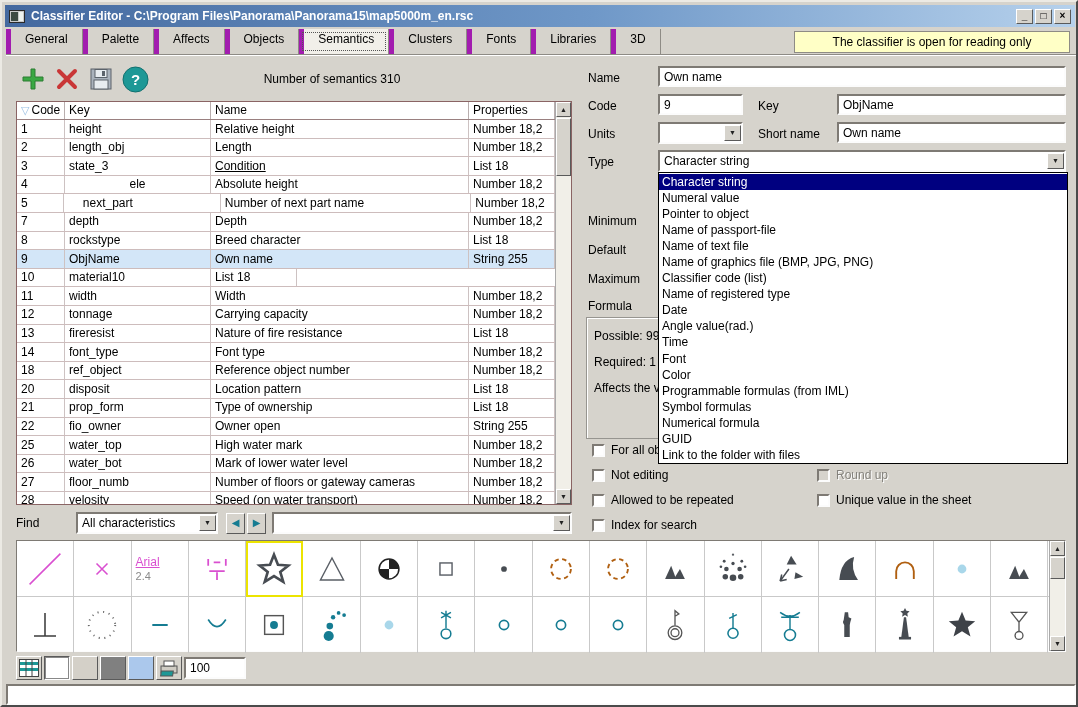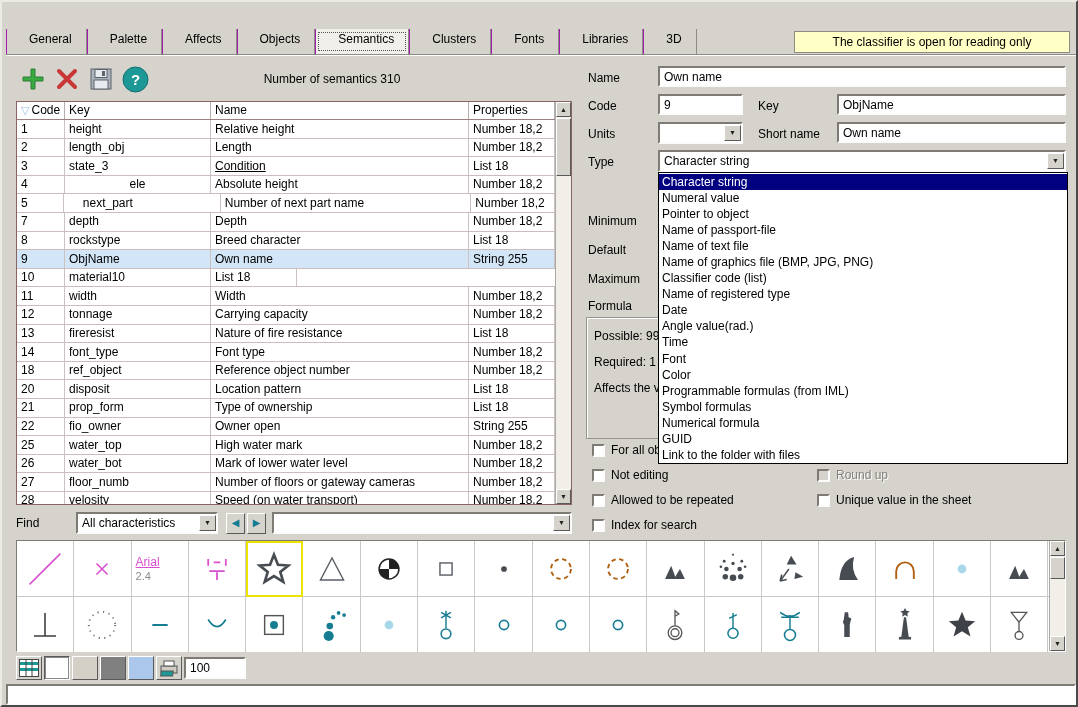--- a/index.html
+++ b/index.html
@@ -9,21 +9,21 @@
   
   .titlebar{position:absolute;left:3px;top:3px;width:1070px;height:22px;
     background:linear-gradient(90deg,#44699f 0%,#6f98c8 55%,#b6d1ec 100%);
     display:flex;align-items:center;padding:0 4px;color:#fff;font-weight:bold;}
   .titlebar .ttl{flex:1;white-space:nowrap;overflow:hidden;margin-left:6px;font-size:12px;}
   .winbtn{width:17px;height:15px;margin-left:2px;background:#d6d3cc;border:1px solid;
     border-color:#fff #5a5a5a #5a5a5a #fff;font-size:10px;line-height:12px;text-align:center;
     color:#000;font-weight:bold;display:inline-block;}
   
   .tabbar{position:absolute;left:4px;top:27px;width:1070px;height:25px;display:flex;align-items:stretch;}
-  .tab{padding:3px 14px 0 22px;border-right:1px solid #8e8b85;border-left:1px solid #a21caf;
+  .tab{padding:3px 14px 0 14px;border-right:1px solid #8e8b85;border-left:5px solid #a21caf;
     text-align:center;cursor:default;}
   .tab.active{background:#f1efe9;outline:1px dotted #555;outline-offset:-4px;}
   .notice{position:absolute;right:6px;top:1px;width:276px;height:22px;background:#ffffc6;
     border:1px solid #8e8b85;text-align:center;line-height:20px;}
   .hline{position:absolute;left:4px;top:52px;width:1070px;height:2px;border-top:1px solid #8e8b85;border-bottom:1px solid #fff;}
   
   .ltool{position:absolute;left:14px;top:58px;width:556px;height:38px;display:flex;align-items:center;}
   .tbtn{width:34px;height:32px;display:flex;align-items:center;justify-content:center;}
   .count-label{flex:1;text-align:center;padding-right:60px;}
   
@@ -81,20 +81,33 @@
   .scaleinput{width:62px;height:22px;background:#fff;border:2px solid;border-color:#7e7a74 #fcfcfc #fcfcfc #7e7a74;
     padding:0 4px;font:12px "Liberation Sans","DejaVu Sans",sans-serif;}
   .statusbar{position:absolute;left:4px;top:682px;width:1070px;height:21px;background:#fff;
     border:2px solid;border-color:#7e7a74 #fcfcfc #fcfcfc #7e7a74;}
 </style>
 </head>
 <body>
 
 <div class="screen">
 
+  <div class="titlebar">
+    <span style="display:inline-block;width:16px;height:13px;">
+      <svg width="16" height="13" viewBox="0 0 16 13">
+          <rect x="0.5" y="0.5" width="15" height="12" fill="#c9c9c9" stroke="#2a2a2a"></rect>
+          <rect x="2" y="2" width="7" height="9" fill="#3d4a42"></rect>
+          <rect x="10" y="2" width="4" height="9" fill="#eef3ee"></rect>
+        </svg>
+    </span>
+    <span class="ttl">Classifier Editor - C:\Program Files\Panorama\Panorama15\map5000m_en.rsc</span>
+    <span class="winbtn">_</span>
+    <span class="winbtn">□</span>
+    <span class="winbtn">×</span>
+  </div>
 
   <div class="tabbar" id="tabbar">
       <div class="tab">General</div>
       <div class="tab">Palette</div>
       <div class="tab">Affects</div>
       <div class="tab">Objects</div>
       <div class="tab active">Semantics</div>
       <div class="tab">Clusters</div>
       <div class="tab">Fonts</div>
       <div class="tab">Libraries</div>

